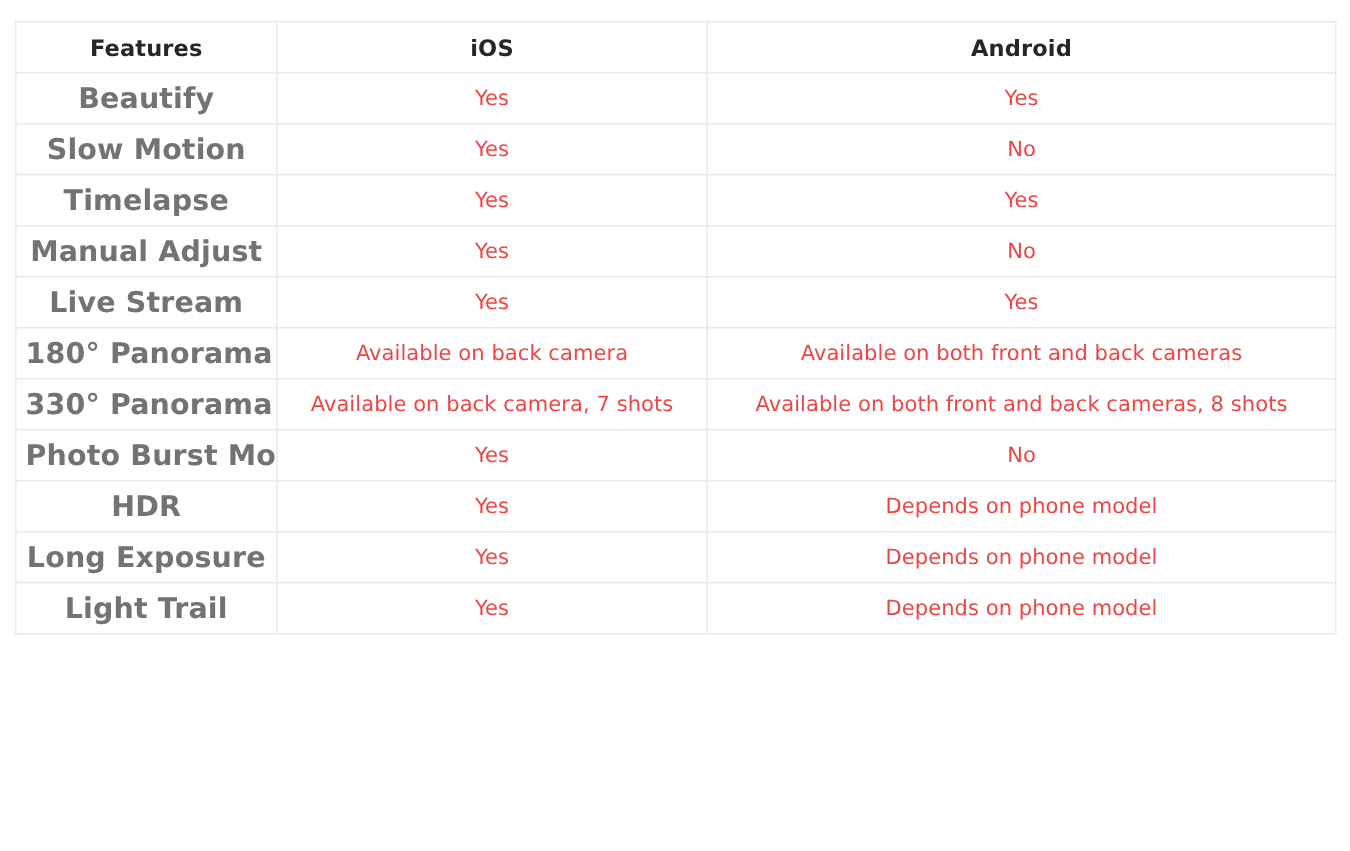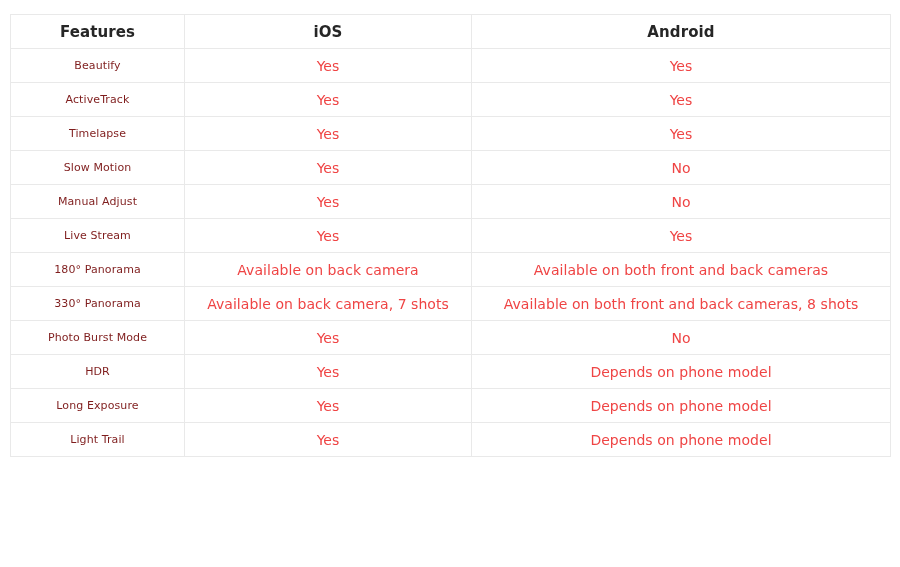--- a/index.html
+++ b/index.html
@@ -50,23 +50,23 @@
     white-space: nowrap;
     overflow: hidden;
   }
   table.compat thead th {
     font-size: 15px;
     font-weight: bold;
     color: #262626;
     letter-spacing: 0.1px;
   }
   table.compat tbody th.feature-cell {
-    font-size: 11px;
-    font-weight: normal;
-    color: #7f1d1d;
+    font-size: 19px;
+    font-weight: bold;
+    color: #737373;
     letter-spacing: 0.1px;
   }
   table.compat tbody td.value-cell {
     font-size: 14px;
     font-weight: normal;
     color: #ef4444;
     letter-spacing: 0.05px;
   }
 </style>
 </head>
@@ -87,33 +87,28 @@
           <th>Android</th>
         </tr>
       </thead>
       <tbody id="table-body">
           <tr>
             <th class="feature-cell">Beautify</th>
             <td class="value-cell">Yes</td>
             <td class="value-cell">Yes</td>
           </tr>
           <tr>
-            <th class="feature-cell">ActiveTrack</th>
+            <th class="feature-cell">Slow Motion</th>
             <td class="value-cell">Yes</td>
-            <td class="value-cell">Yes</td>
+            <td class="value-cell">No</td>
           </tr>
           <tr>
             <th class="feature-cell">Timelapse</th>
             <td class="value-cell">Yes</td>
             <td class="value-cell">Yes</td>
-          </tr>
-          <tr>
-            <th class="feature-cell">Slow Motion</th>
-            <td class="value-cell">Yes</td>
-            <td class="value-cell">No</td>
           </tr>
           <tr>
             <th class="feature-cell">Manual Adjust</th>
             <td class="value-cell">Yes</td>
             <td class="value-cell">No</td>
           </tr>
           <tr>
             <th class="feature-cell">Live Stream</th>
             <td class="value-cell">Yes</td>
             <td class="value-cell">Yes</td>

